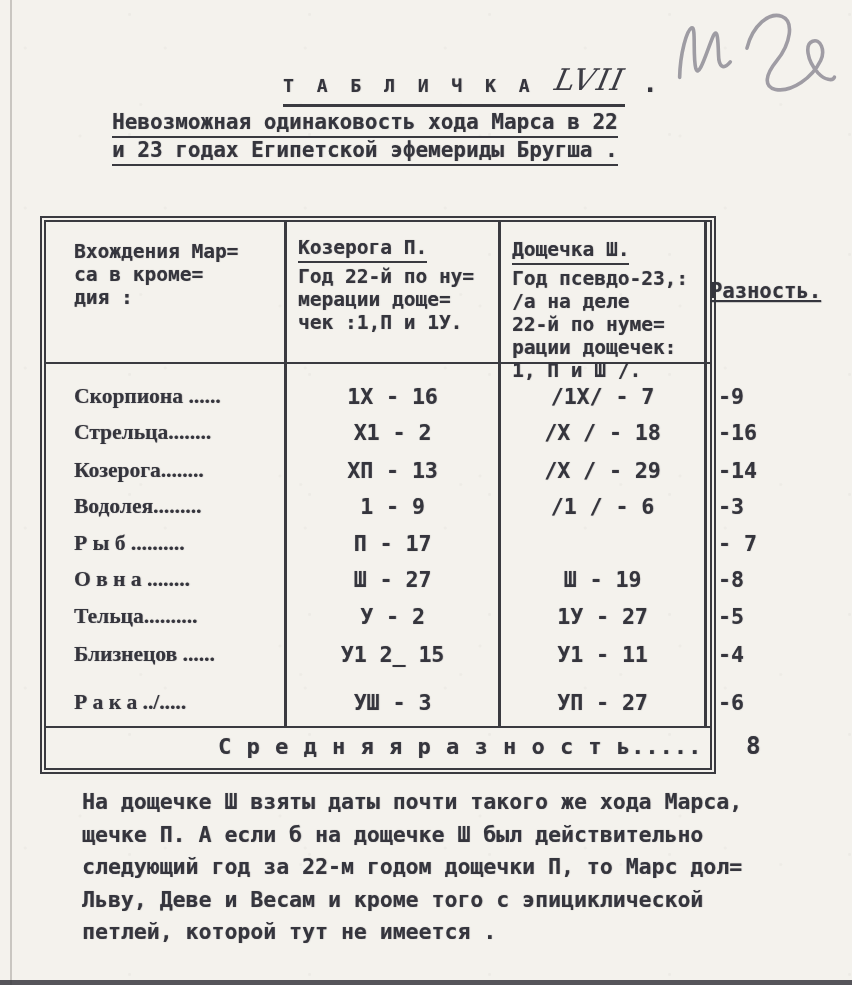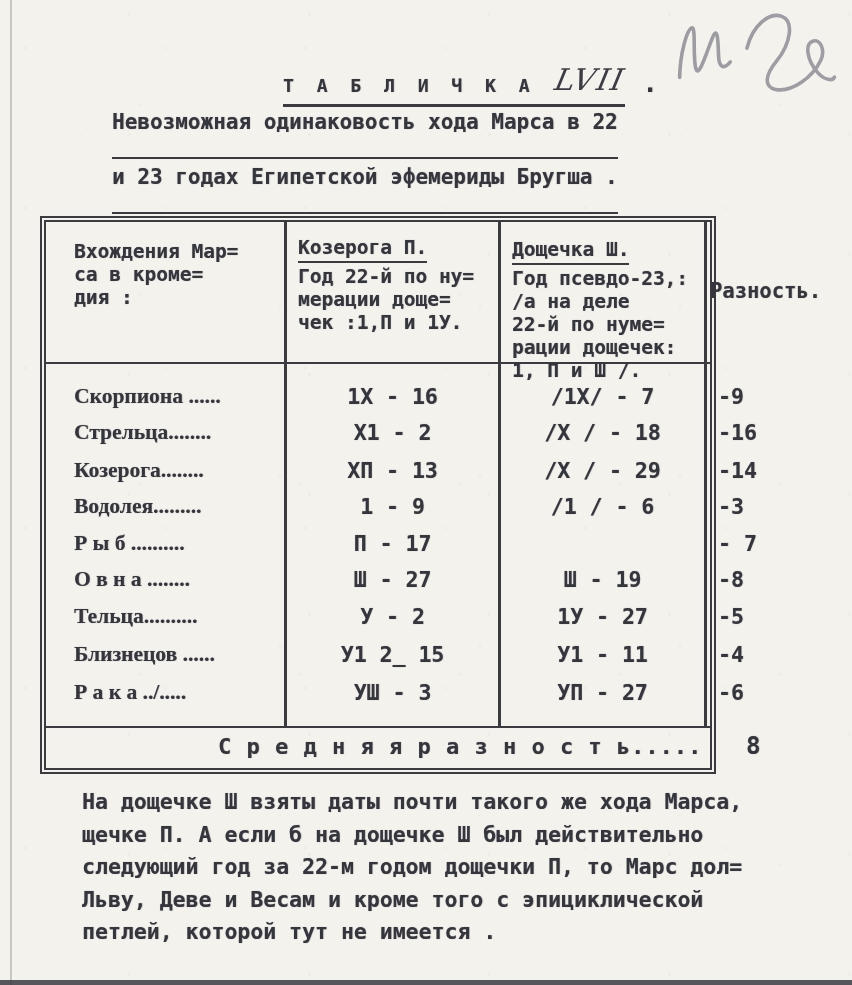--- a/index.html
+++ b/index.html
@@ -25,39 +25,39 @@
   
   .title-wrap{ position:absolute; left:283px; top:64px; white-space:nowrap; }
   .title-underline{ display:inline-block; border-bottom:3px solid #3a3a40; padding-bottom:5px; }
   .title-text{ font-size:18px; letter-spacing:6px; }
   .title-numeral{ font-family:"DejaVu Serif", serif; font-style:italic; font-weight:normal;
     font-size:30px; letter-spacing:2px; color:#3c3c44; display:inline-block;
     transform:skewX(-12deg) translateY(-2px); margin-left:10px; }
   .title-period{ font-size:25px; margin-left:8px; }
   
   .subtitle{ position:absolute; left:112px; top:110px; font-size:21px; line-height:24px; }
-  .subtitle .line{ border-bottom:2px solid #3a3a40; padding-bottom:23px; margin-bottom:6px; display:inline-block; }
+  .subtitle .line{ border-bottom:2px solid #3a3a40; padding-bottom:2px; display:inline-block; }
   
   .tbl{ position:absolute; left:40px; top:216px; width:676px; height:558px;
         border:6px double #3a3a40; box-sizing:border-box; }
   .tbl-inner{ position:relative; width:100%; height:100%; }
   .vline{ position:absolute; top:0; width:3px; background:#3a3a40; }
   .vline.v1{ left:238px; height:506px; }
   .vline.v2{ left:452px; height:506px; }
   .vline.v3{ left:658px; height:506px; }
   .vline.dotted-top{ background:transparent; border-left:3px dotted #3a3a40; height:140px; }
   .hline{ position:absolute; left:0; width:100%; height:2px; background:#3a3a40; }
   .hline.h1{ top:140px; }
   .hline.h2{ top:504px; }
   
   .hdr{ position:absolute; font-size:19.5px; line-height:23px; }
   .hdr-col1{ left:28px; top:18px; }
   .hdr-col2{ left:252px; top:14px; }
   .hdr-col3{ left:466px; top:16px; }
-  .hdr-col4{ left:664px; top:58px; font-size:20.5px; }
+  .hdr-col4{ left:664px; top:58px; font-size:20.5px;text-decoration:underline; }
   .hdr-title{ border-bottom:2px solid #3a3a40; padding-bottom:2px; display:inline-block; margin-bottom:2px; }
   
   .tbody{ position:absolute; left:0; top:142px; width:100%; height:362px; }
   .trow{ position:absolute; left:0; width:100%; height:38px; font-size:21.5px; white-space:nowrap; }
   .c1{ position:absolute; left:28px;font-family:Liberation Serif, serif; }
   .c2{ position:absolute; left:241px; width:211px; text-align:center; }
   .c3{ position:absolute; left:455px; width:203px; text-align:center; }
   .c4{ position:absolute; left:672px; }
   
   .tfoot{ position:absolute; left:0; top:506px; width:100%; height:40px; font-size:22px;border-radius:11px; }
@@ -169,21 +169,21 @@
           <span class="c2">У - 2</span>
           <span class="c3">1У - 27</span>
           <span class="c4">-5</span>
         </div>
         <div class="trow ink" style="top:278px">
           <span class="c1">Близнецов ......</span>
           <span class="c2">У1 2̲ 15</span>
           <span class="c3">У1 - 11</span>
           <span class="c4">-4</span>
         </div>
-        <div class="trow ink" style="top:316px">
+        <div class="trow ink" style="top:326px">
           <span class="c1">Р а к а ../.....</span>
           <span class="c2">УШ - 3</span>
           <span class="c3">УП - 27</span>
           <span class="c4">-6</span>
         </div>
       </div>
 
       <div class="tfoot">
         <span class="tfoot-label ink">С р е д н я я   р а з н о с т ь.....</span>
         <span class="tfoot-value ink">8</span>

